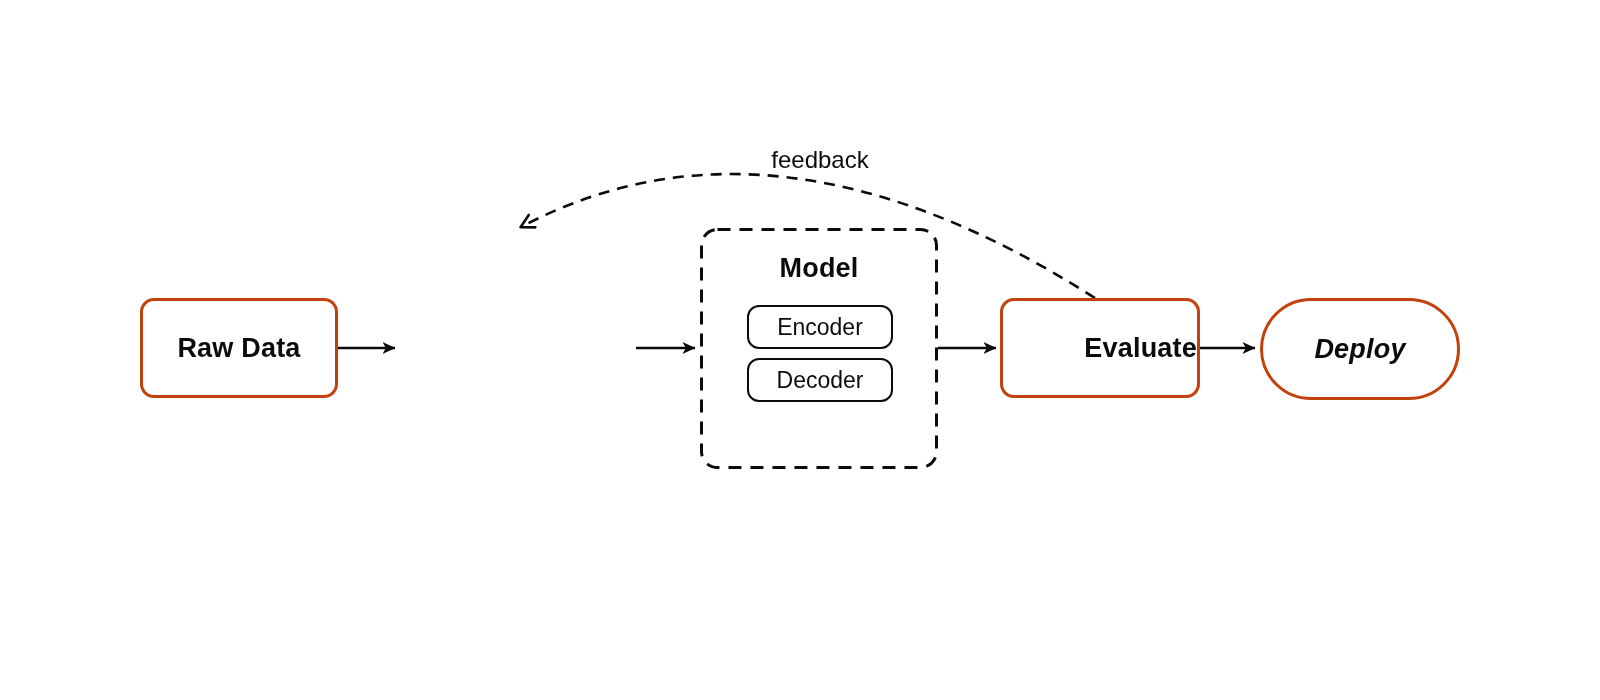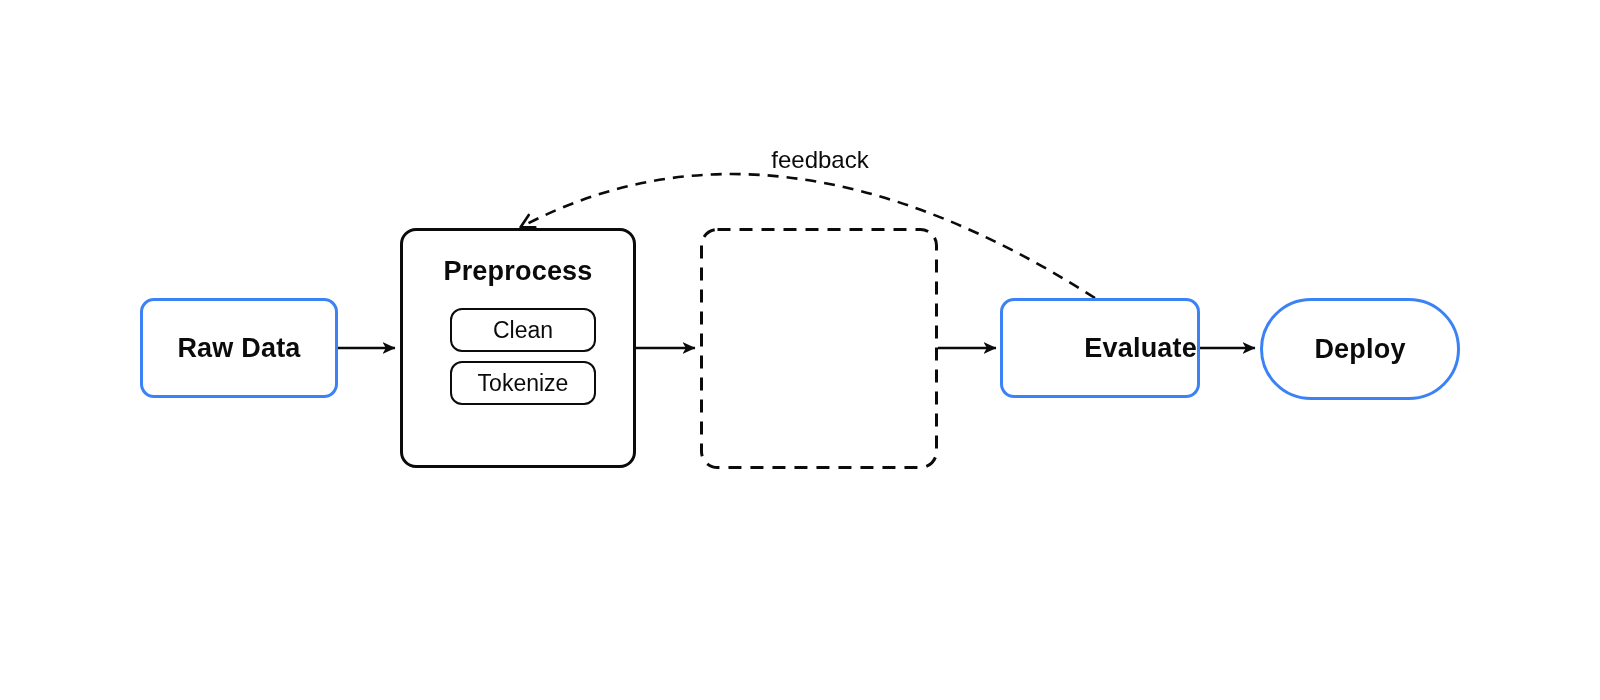--- a/index.html
+++ b/index.html
@@ -20,21 +20,21 @@
     position: absolute;
     left: 0; top: 0;
     width: 1600px; height: 700px;
   }
   .node {
     position: absolute;
     box-sizing: border-box;
     background: #ffffff;
   }
   .node-simple {
-    border: 3px solid #3b82f6;
+    border: 3px solid #c2410c;
     border-radius: 14px;
     display: flex;
     align-items: center;
     justify-content: center;
   }
   .pill {
     border-radius: 52px;
   }
   .node-label {
     font-size: 27px;
@@ -107,34 +107,34 @@
     <path d="M938,348 L996,348" stroke="#0b0b0b" stroke-width="2.6" fill="none" marker-end="url(#arrowSolid)"></path>
     <path d="M1200,348 L1255,348" stroke="#0b0b0b" stroke-width="2.6" fill="none" marker-end="url(#arrowSolid)"></path>
 
     <path d="M1095,298 Q774,93 521,227" fill="none" stroke="#0b0b0b" stroke-width="2.6" stroke-dasharray="11 8" marker-end="url(#arrowOpen)"></path>
   </svg>
 
   <div class="node node-simple" style="left:140px; top:298px; width:198px; height:100px;">
     <span class="node-label">Raw Data</span>
   </div>
 
-  <div class="node node-group" style="left:400px; top:228px; width:236px; height:240px;">
-    <div class="group-title">Preprocess</div>
+
+  <div class="node node-group dashed-host" style="left:700px; top:228px; width:238px; height:240px;">
+    <div class="group-title">Model</div>
     <div class="sub-box" style="top:77px;">
-      <span class="sub-label">Clean</span>
+      <span class="sub-label">Encoder</span>
     </div>
     <div class="sub-box" style="top:130px;">
-      <span class="sub-label">Tokenize</span>
+      <span class="sub-label">Decoder</span>
     </div>
   </div>
-
 
   <div class="node node-simple" style="left:1000px; top:298px; width:200px; height:100px;justify-content:flex-end;">
     <span class="node-label">Evaluate</span>
   </div>
 
-  <div class="node node-simple pill" style="left:1260px; top:298px; width:200px; height:102px;">
+  <div class="node node-simple pill" style="left:1260px; top:298px; width:200px; height:102px;font-style:italic;">
     <span class="node-label">Deploy</span>
   </div>
 
   <div class="edge-label">feedback</div>
 
 </div>
 
 </body></html>

